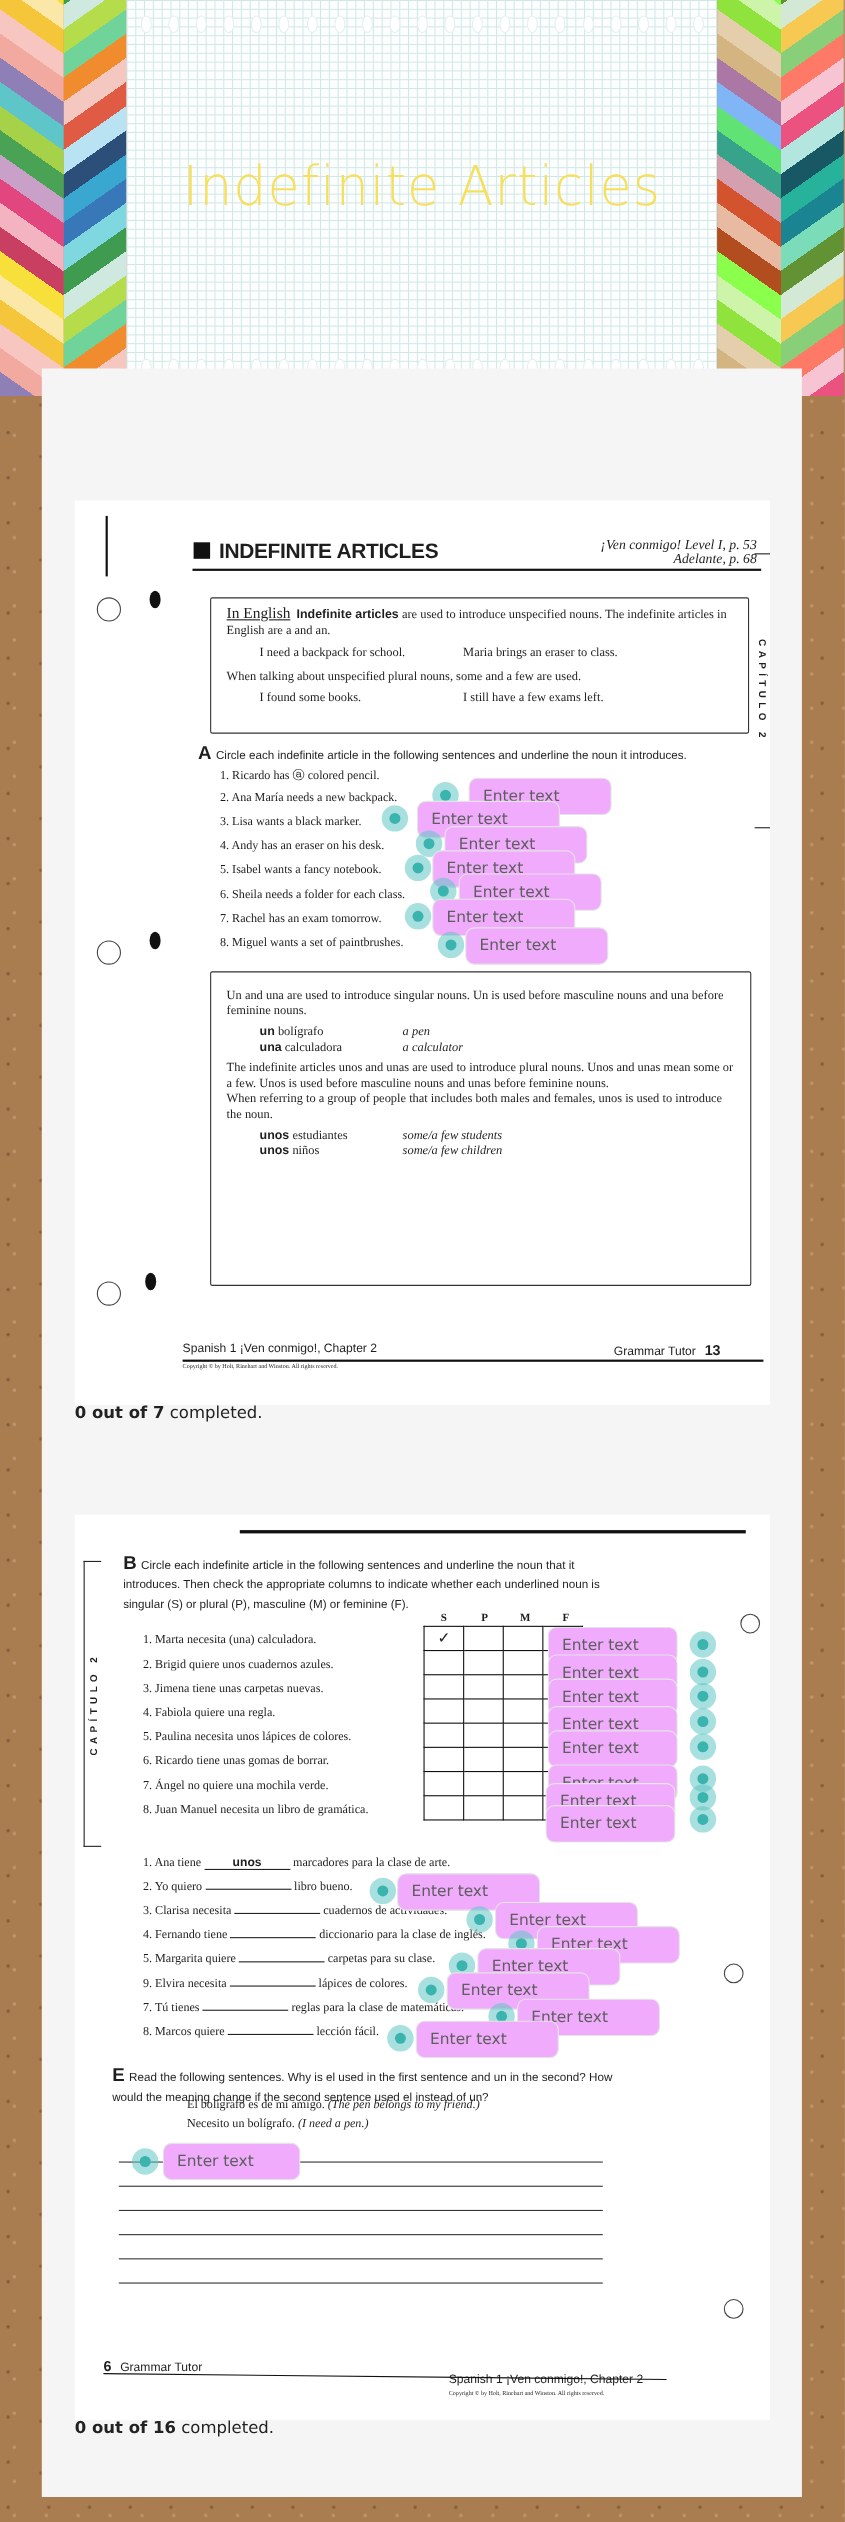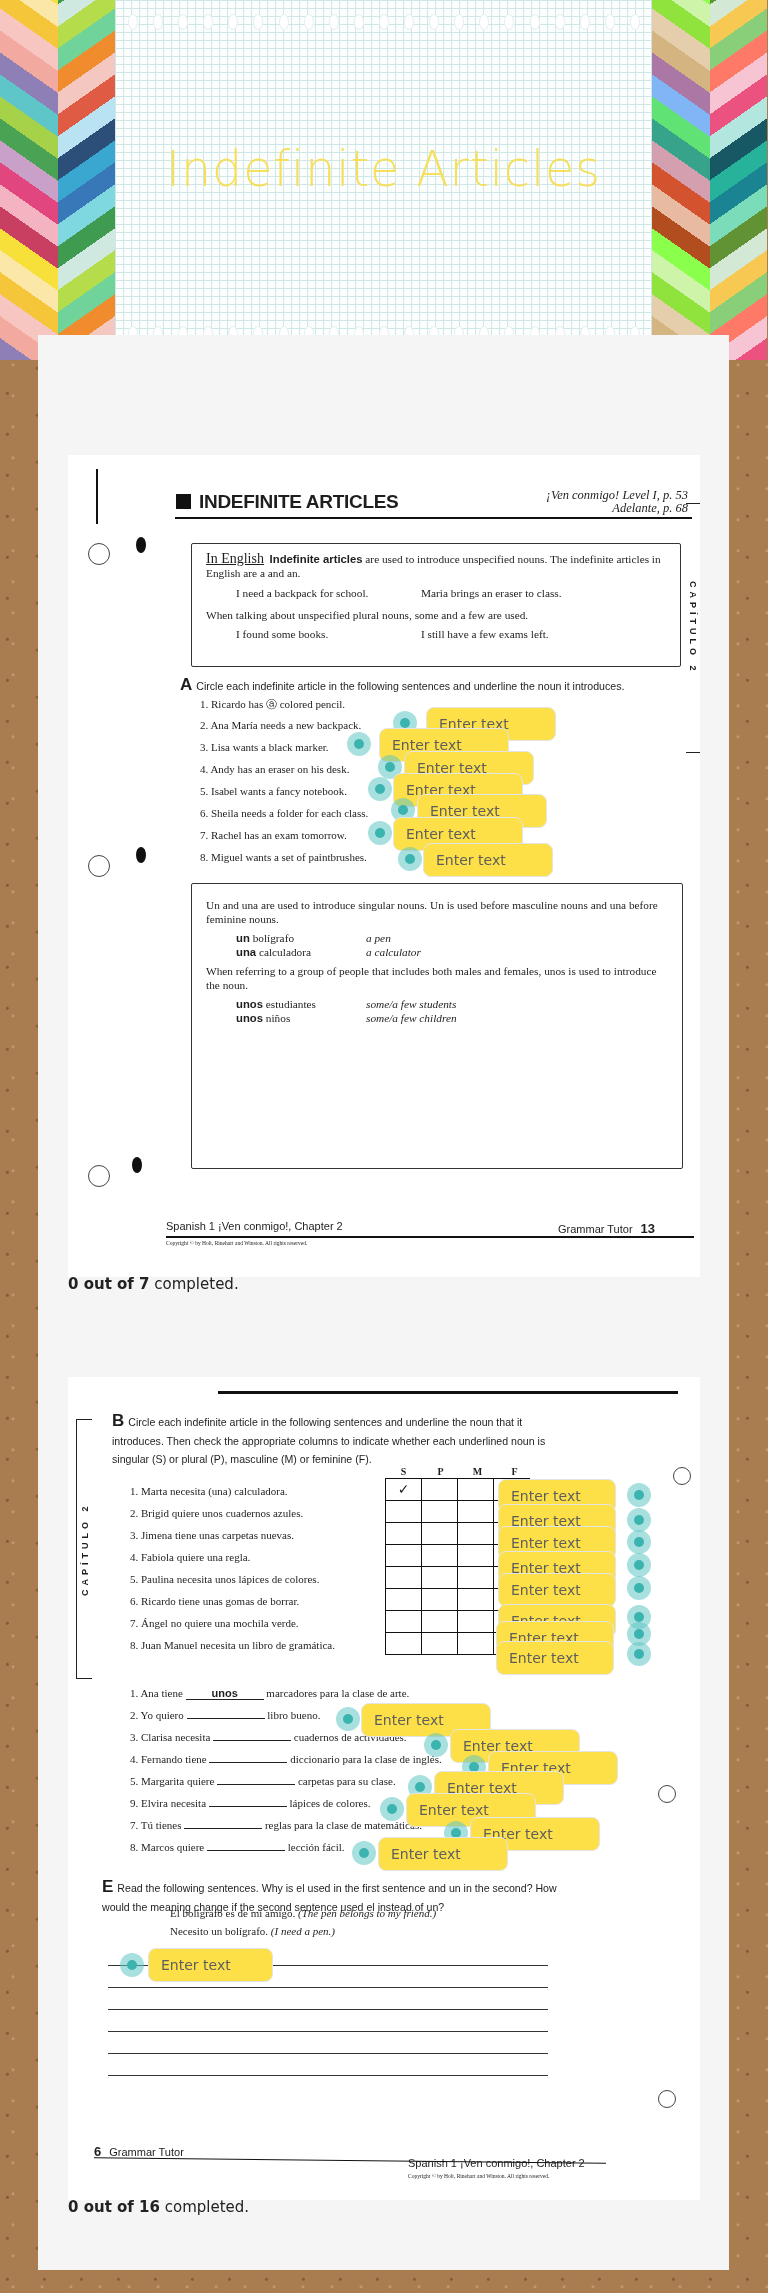--- a/index.html
+++ b/index.html
@@ -113,21 +113,21 @@
   .copyright { font-size: 5.5px; }
   
   .hotspot {
     position: absolute; width: 24px; height: 24px; border-radius: 50%;
     background: rgba(95,198,195,.55);
     display: flex; align-items: center; justify-content: center; cursor: pointer;
   }
   .hotspot i { width: 10px; height: 10px; border-radius: 50%; background: #3bb3ae; display: block; }
   .txt-input {
     position: absolute; height: 34px; width: 130px;
-    border: 1px solid #e4e4e4; border-radius: 8px; background: #fde047;
+    border: 1px solid #e4e4e4; border-radius: 8px; background: #f0abfc;
     font-family: "DejaVu Sans", sans-serif; font-size: 14px; color: #555;
     padding: 0 12px; outline: none;
   }
   .txt-input::placeholder { color: #5e5e5e; }
   
   .spmf { position: absolute; border-collapse: collapse; }
   .spmf td { border: 1.4px solid #111; width: 36px; height: 22px; text-align: center; font-size: 14px; }
   .spmf-h { position: absolute; display: flex; font-family: "Liberation Serif", serif; font-weight: 700; font-size: 10px; }
   .spmf-h span { width: 37px; text-align: center; }
   .wline { position: absolute; height: 1.2px; background: #333; }
@@ -270,20 +270,21 @@
         <i></i>
       </div>
     <input class="txt-input" style="left: 355px; top: 388px;" placeholder="Enter text">
 
     <div class="abs boxed" style="left:123px;top:428px;width:492px;height:286px">
       <div style="margin-top:6px">Un and una are used to introduce singular nouns. Un is used before masculine nouns and una before feminine nouns.</div>
       <div class="ex-row">
           <span class="c1"><b class="sans-b">un</b><span> bolígrafo</span><br><b class="sans-b">una</b><span> calculadora</span></span>
           <span class="c2"><span>a pen</span><br><span>a calculator</span></span>
         </div>
+      <div>The indefinite articles unos and unas are used to introduce plural nouns. Unos and unas mean some or a few. Unos is used before masculine nouns and unas before feminine nouns.</div>
       <div>When referring to a group of people that includes both males and females, unos is used to introduce the noun.</div>
       <div class="ex-row">
           <span class="c1"><b class="sans-b">unos</b><span> estudiantes</span><br><b class="sans-b">unos</b><span> niños</span></span>
           <span class="c2"><span>some/a few students</span><br><span>some/a few children</span></span>
         </div>
     </div>
 
     <div class="abs footer-l" style="left:98px;top:765px">Spanish 1 ¡Ven conmigo!, Chapter 2</div>
     <div class="abs" style="left:490px;top:764px"><span class="footer-l">Grammar Tutor</span>&nbsp; <span class="footer-num">13</span></div>
     <div class="abs rule" style="left:98px;top:781px;width:528px;height:1.5px"></div>

